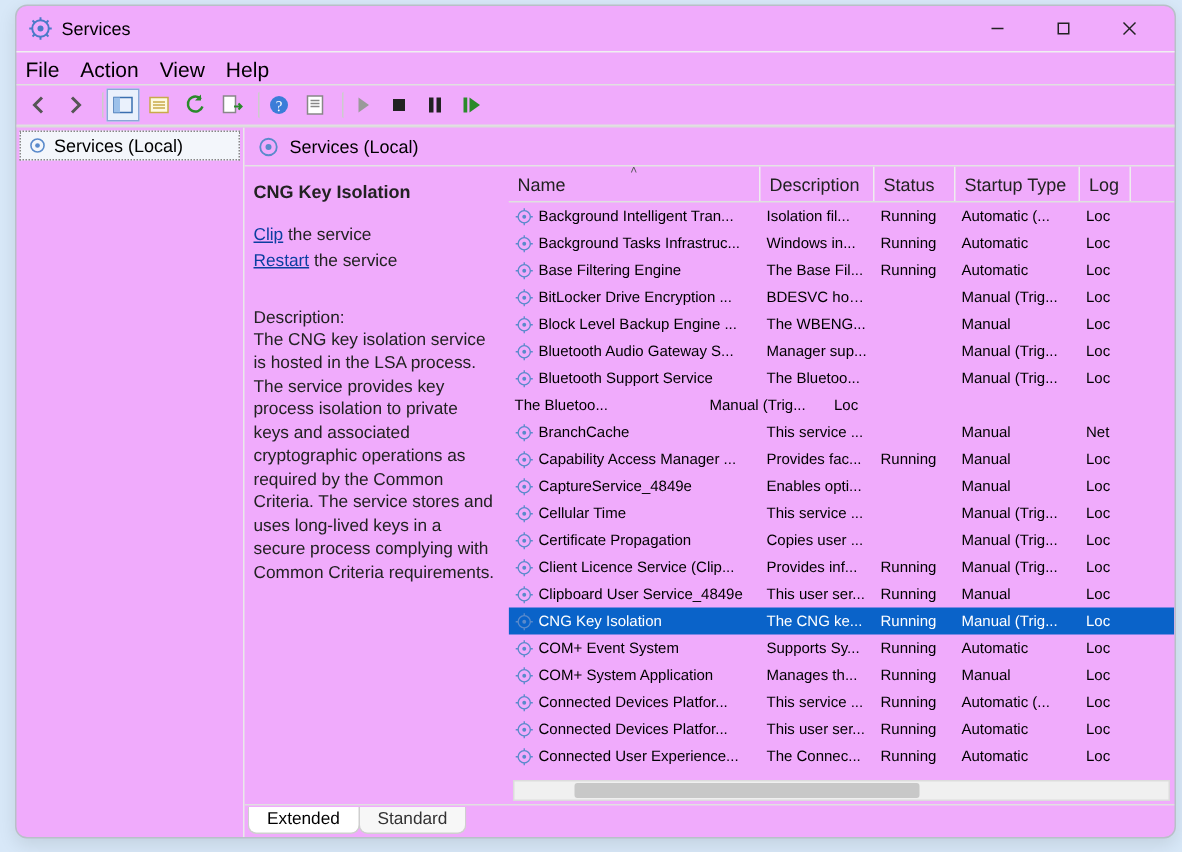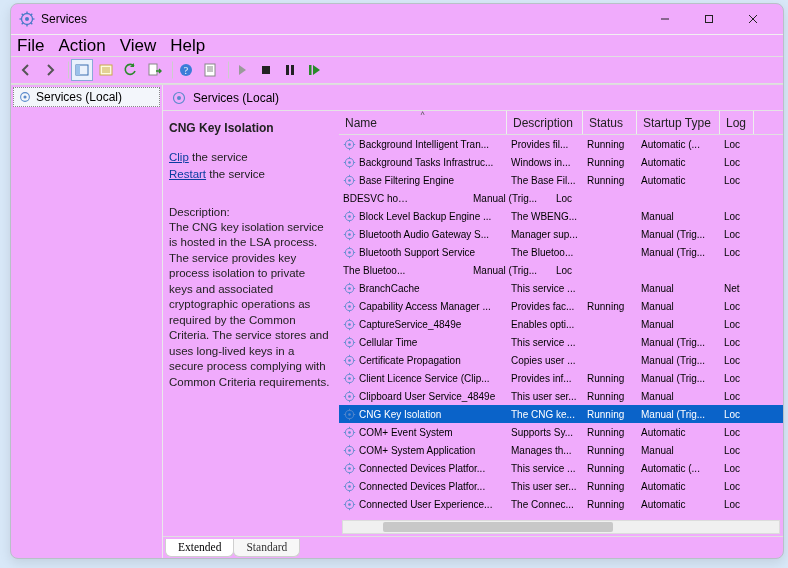--- a/index.html
+++ b/index.html
@@ -6,21 +6,21 @@
 html, body { width: 788px; height: 568px; font-family: "Segoe UI", Tahoma, sans-serif; font-size: 12px; background: #d8e8f8; overflow: hidden; }
 .window { position: absolute; top: 3px; left: 10px; width: 774px; height: 556px; background: #f0abfc; border: 1px solid #b8c0c8; border-radius: 8px; display: flex; flex-direction: column; box-shadow: 0 4px 12px rgba(0,0,0,.1); }
 .titlebar { height: 30px; display: flex; align-items: center; padding: 0 8px; }
 .title-icon { width: 16px; height: 16px; margin-right: 6px; display: inline-flex; }
 .title-icon svg { width: 16px; height: 16px; }
 .title-text { flex: 0 0 auto; font-size: 12px; }
 .title-spacer { flex: 1; }
 .win-btn { width: 44px; height: 28px; display: inline-flex; align-items: center; justify-content: center; color: #222; }
 .win-btn svg { width: 10px; height: 10px; }
 .menubar { height: 22px; display: flex; align-items: center; padding: 0 6px; gap: 14px; border-top: 1px solid #f0f0f0; }
-.menubar span { font-size: 17px; cursor: default; }
+.menubar span { font-size: 14px; cursor: default; }
 .toolbar { height: 28px; display: flex; align-items: center; padding: 0 4px; gap: 2px; border-top: 1px solid #e0e0e0; border-bottom: 1px solid #e0e0e0; }
 .tool { width: 22px; height: 22px; display: inline-flex; align-items: center; justify-content: center; border: 1px solid transparent; }
 .tool.sep { width: 6px; border-right: 1px solid #ccc; height: 18px; }
 .tool svg { width: 16px; height: 16px; }
 .tool.framed { border: 1px solid #8aa8d8; background: #eaf1fc; }
 .body { flex: 1; display: flex; border-top: 1px solid #dcdcdc; overflow: hidden; }
 .left-pane { width: 152px; border-right: 1px solid #e9e9e9; padding: 2px; }
 .tree-item { display: flex; align-items: center; height: 20px; padding: 0 4px; border: 1px dotted #888; background: #f3f6fb; }
 .tree-item .gear { width: 14px; height: 14px; margin-right: 4px; }
 .right-pane { flex: 1; display: flex; flex-direction: column; }
@@ -47,21 +47,21 @@
 .row.sel { background: #0a63c9; color: #fff; }
 .row .c { padding: 0 4px; white-space: nowrap; overflow: hidden; text-overflow: ellipsis; }
 .row .c-name { width: 168px; display: flex; align-items: center; gap: 3px; }
 .row .c-desc { width: 76px; }
 .row .c-status { width: 54px; }
 .row .c-startup { width: 83px; }
 .row .c-logon { width: 34px; }
 .row .gear { width: 13px; height: 13px; flex: 0 0 13px; }
 .hscroll { height: 14px; margin: 1px 3px 2px 3px; background:#f0f0f0; border:1px solid #dcdcdc; position:relative; }
 .hscroll .thumb{ position:absolute; left:40px; top:1px; height:10px; width:230px; background:#c8c8c8; border-radius:2px;}
-.tabs { height: 22px; display: flex; align-items: flex-end; padding-left: 2px; border-top: 1px solid #e0e0e0; font-family: Liberation Serif, serif; }
+.tabs { height: 22px; display: flex; align-items: center; padding-left: 2px; border-top: 1px solid #e0e0e0; }
 .tab { padding: 2px 12px 3px 12px; font-size: 11.5px; border: 1px solid #cfcfcf; border-top: none; border-radius: 0 0 6px 6px; margin-right: -1px; background: #fff; position:relative; top:-1px;}
 .tab.inactive { background: #f7f7f7; color:#333; }
 .gear svg { width: 100%; height: 100%; }
 </style>
 </head>
 <body>
 
 <div class="window">
 
   <div class="titlebar">
@@ -244,21 +244,21 @@
                       <circle cx="8" cy="8" r="1.6" fill="#5a8acb"></circle>
                       <g stroke="#5a8acb" stroke-width="1.1">
                         <line x1="8" y1="1" x2="8" y2="3"></line>
                         <line x1="8" y1="13" x2="8" y2="15"></line>
                         <line x1="1" y1="8" x2="3" y2="8"></line>
                         <line x1="13" y1="8" x2="15" y2="8"></line>
                       </g>
                     </svg></span>
                   <span>Background Intelligent Tran...</span>
                 </div>
-                <div class="c c-desc">Provides fil...</div>
+                <div class="c c-desc">Isolation fil...</div>
                 <div class="c c-status">Running</div>
                 <div class="c c-startup">Automatic (...</div>
                 <div class="c c-logon">Loc</div>
               </div>
               <div class="row">
                 <div class="c c-name">
                   <span class="gear"><svg viewBox="0 0 16 16">
                       <circle cx="8" cy="8" r="5" fill="none" stroke="#5a8acb" stroke-width="1.1"></circle>
                       <circle cx="8" cy="8" r="1.6" fill="#5a8acb"></circle>
                       <g stroke="#5a8acb" stroke-width="1.1">
@@ -288,20 +288,33 @@
                       </g>
                     </svg></span>
                   <span>Base Filtering Engine</span>
                 </div>
                 <div class="c c-desc">The Base Fil...</div>
                 <div class="c c-status">Running</div>
                 <div class="c c-startup">Automatic</div>
                 <div class="c c-logon">Loc</div>
               </div>
               <div class="row">
+                <div class="c c-name">
+                  <span class="gear"><svg viewBox="0 0 16 16">
+                      <circle cx="8" cy="8" r="5" fill="none" stroke="#5a8acb" stroke-width="1.1"></circle>
+                      <circle cx="8" cy="8" r="1.6" fill="#5a8acb"></circle>
+                      <g stroke="#5a8acb" stroke-width="1.1">
+                        <line x1="8" y1="1" x2="8" y2="3"></line>
+                        <line x1="8" y1="13" x2="8" y2="15"></line>
+                        <line x1="1" y1="8" x2="3" y2="8"></line>
+                        <line x1="13" y1="8" x2="15" y2="8"></line>
+                      </g>
+                    </svg></span>
+                  <span>BitLocker Drive Encryption ...</span>
+                </div>
                 <div class="c c-desc">BDESVC hos...</div>
                 <div class="c c-status"></div>
                 <div class="c c-startup">Manual (Trig...</div>
                 <div class="c c-logon">Loc</div>
               </div>
               <div class="row">
                 <div class="c c-name">
                   <span class="gear"><svg viewBox="0 0 16 16">
                       <circle cx="8" cy="8" r="5" fill="none" stroke="#5a8acb" stroke-width="1.1"></circle>
                       <circle cx="8" cy="8" r="1.6" fill="#5a8acb"></circle>

